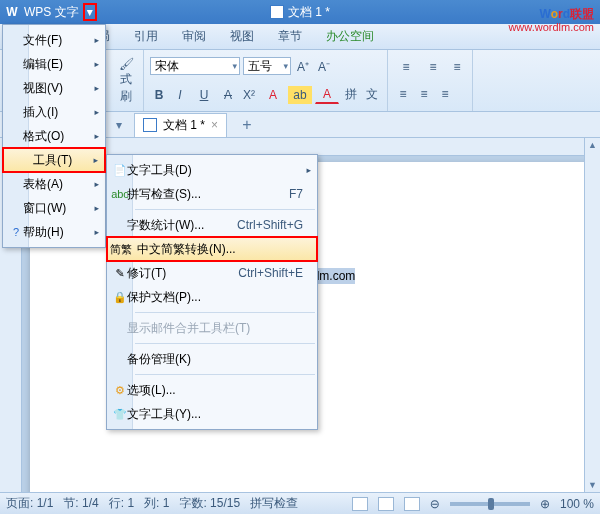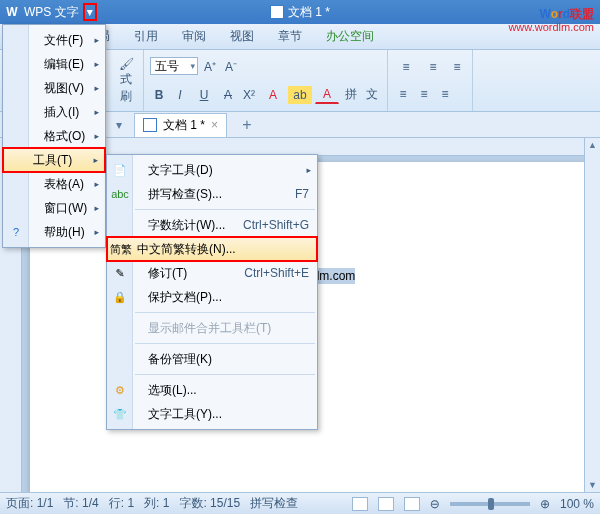--- a/index.html
+++ b/index.html
@@ -39,25 +39,25 @@
 .scroll-v{position:absolute;right:0;top:0;bottom:0;width:16px;background:#e2edf9;border-left:1px solid #a8c3e0}
 .scroll-v::before{content:"▲";position:absolute;top:2px;left:3px;font-size:9px;color:#5a7ba0}
 .scroll-v::after{content:"▼";position:absolute;bottom:2px;left:3px;font-size:9px;color:#5a7ba0}
 .statusbar{position:absolute;bottom:0;left:0;right:0;height:22px;background:linear-gradient(#e8f1fb,#cfe0f3);border-top:1px solid #a8c3e0;display:flex;align-items:center;padding:0 6px;gap:10px;color:#3b5a7c;font-size:11px}
 .statusbar .spacer{flex:1}
 .viewbtn{width:16px;height:14px;border:1px solid #9ab7d6;background:#fff}
 .zoom-track{width:80px;height:4px;background:#9ab7d6;position:relative}
 .zoom-track::before{content:"";position:absolute;left:38px;top:-4px;width:6px;height:12px;background:#5a7ba0;border-radius:2px}
 .menu{position:absolute;background:#f4f8fd;border:1px solid #8faacb;box-shadow:2px 2px 5px rgba(0,0,0,.25)}
 .menu .iconcol{position:absolute;left:0;top:0;bottom:0;width:26px;background:#e2edf9;border-right:1px solid #cadaec}
-.menu-item{position:relative;height:24px;display:flex;align-items:center;padding-left:41px;padding-right:18px;cursor:pointer;white-space:nowrap}
+.menu-item{position:relative;height:24px;display:flex;align-items:center;padding-left:20px;padding-right:18px;cursor:pointer;white-space:nowrap}
 .menu-item:hover,.menu-item.hover{background:linear-gradient(#fdf3d9,#fbe7a8);border:1px solid #f0c04f;padding-left:29px;padding-right:17px;height:24px}
 .menu-item .arrow{position:absolute;right:6px;color:#3b5a7c;font-size:9px}
 .menu-item .ico{position:absolute;left:5px;width:16px;height:16px;display:inline-flex;align-items:center;justify-content:center;font-size:11px}
-.menu-item .shortcut{position:absolute;right:8px;color:#3b5a7c}
+.menu-item .shortcut{position:absolute;right:14px;color:#3b5a7c}
 .menu-item.disabled{color:#9aa7b6}
 .menu-sep{height:1px;margin:3px 2px 3px 28px;background:#cadaec}
 .red-out{outline:2px solid red;outline-offset:-1px}
 #menu-main{top:24px;left:2px;width:104px;padding:3px 0}
 #menu-tools{top:154px;left:106px;width:212px;padding:3px 0}
 .bold{font-weight:bold}.ital{font-style:italic}.uline{text-decoration:underline}
 </style>
 </head>
 <body>
 
@@ -86,20 +86,23 @@
 
 <div class="ribbon">
   <div class="ribbon-group" style="width:34px">
     <div class="fmtbrush">
       <span>🖌</span>
       <span>式刷</span>
     </div>
   </div>
   <div class="ribbon-group" style="flex-direction:column;gap:4px">
     <div class="rb-row">
+      <span class="combo" style="min-width:90px">
+          <span>宋体</span>
+        </span>
       <span class="combo" style="min-width:48px">
           <span>五号</span>
         </span>
       <span class="btn-sm">A⁺</span>
       <span class="btn-sm">A⁻</span>
     </div>
     <div class="rb-row">
       <span class="btn-sm bold">B</span>
       <span class="btn-sm ital">I</span>
       <span class="btn-sm uline btn-drop">U</span>

